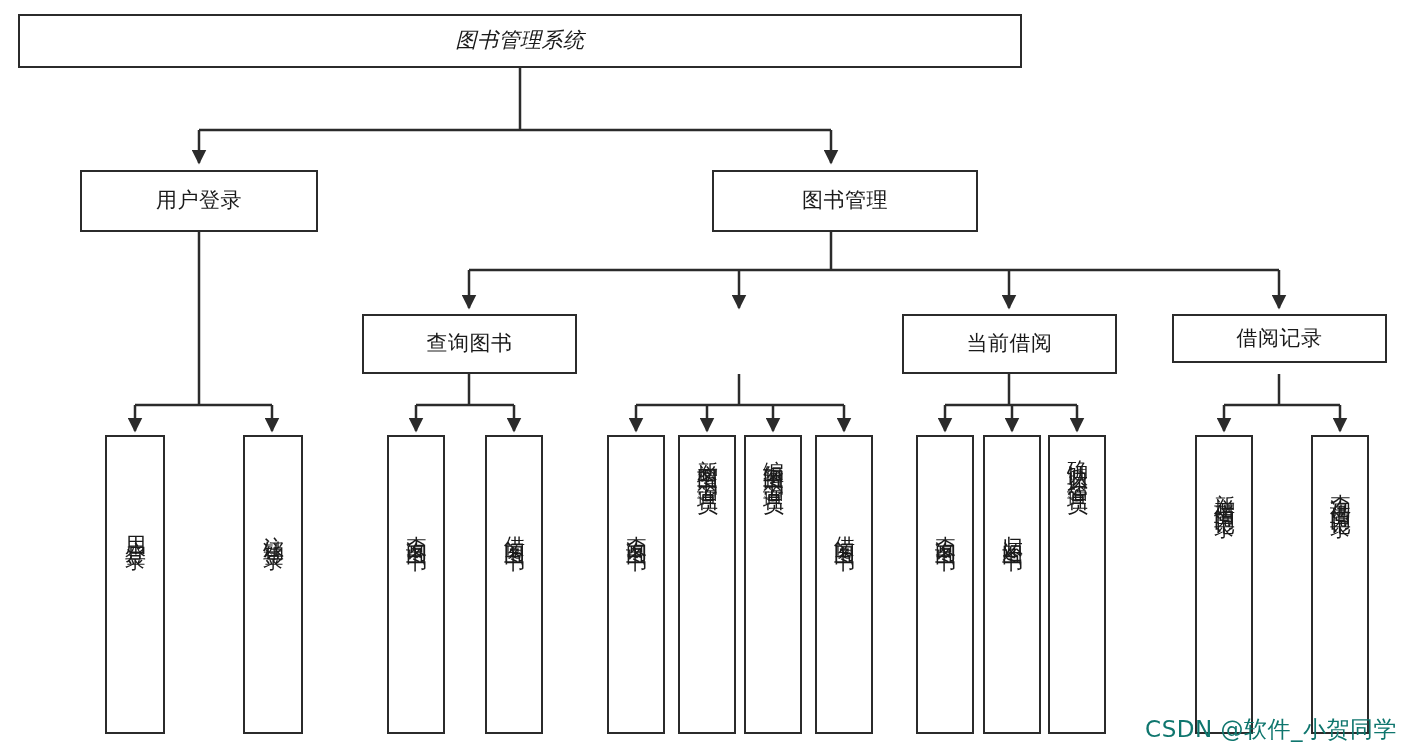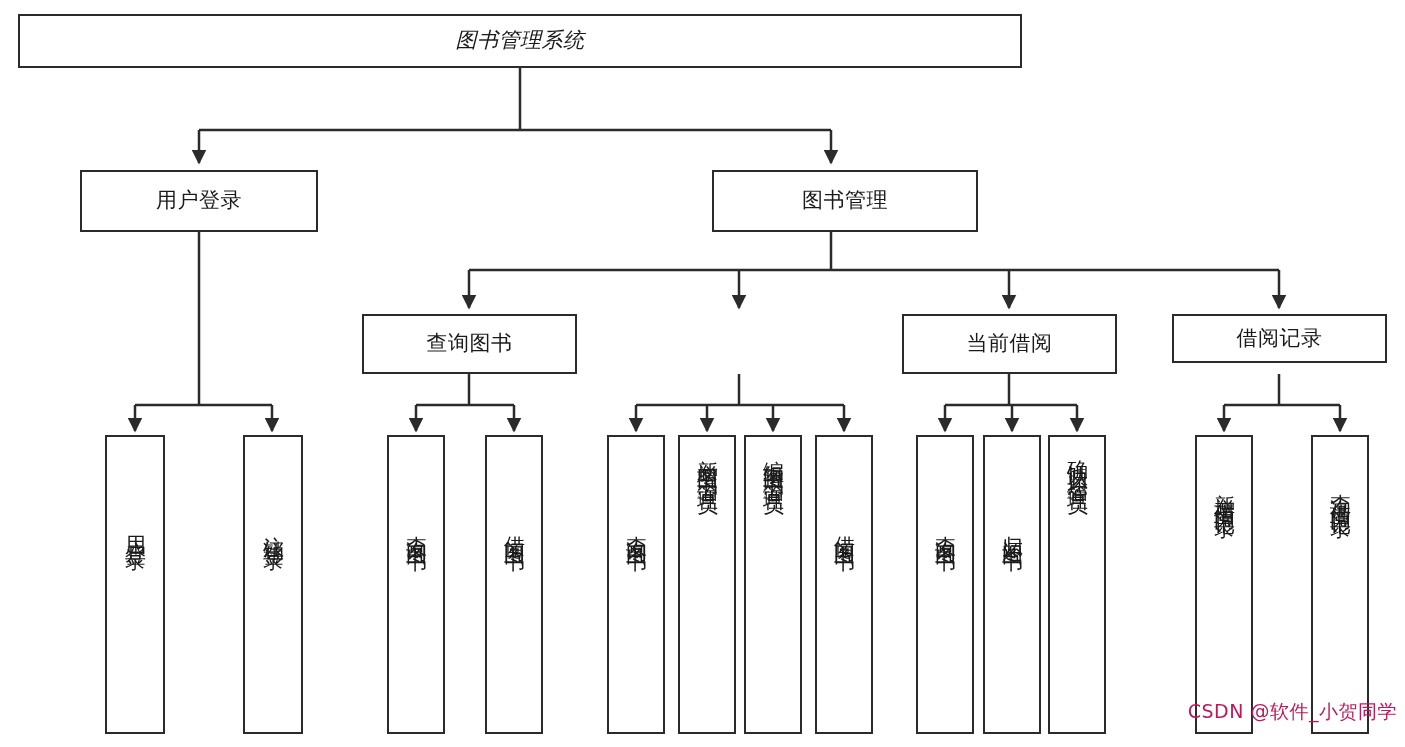--- a/index.html
+++ b/index.html
@@ -52,23 +52,23 @@
     writing-mode:vertical-rl;
     text-orientation:upright;
     font-size:21px;
     line-height:1.0;
     letter-spacing:5px;
     white-space:nowrap;
   }
   .watermark{
     position:absolute;
     right:8px;
-    bottom:22px;
-    font-size:19px;
-    color:#be185d;
+    bottom:2px;
+    font-size:23px;
+    color:#0f766e;
     letter-spacing:0.5px;
     z-index:5;
     white-space:nowrap;
   }
 </style>
 </head>
 <body>
 
 <div id="diagram">
 

